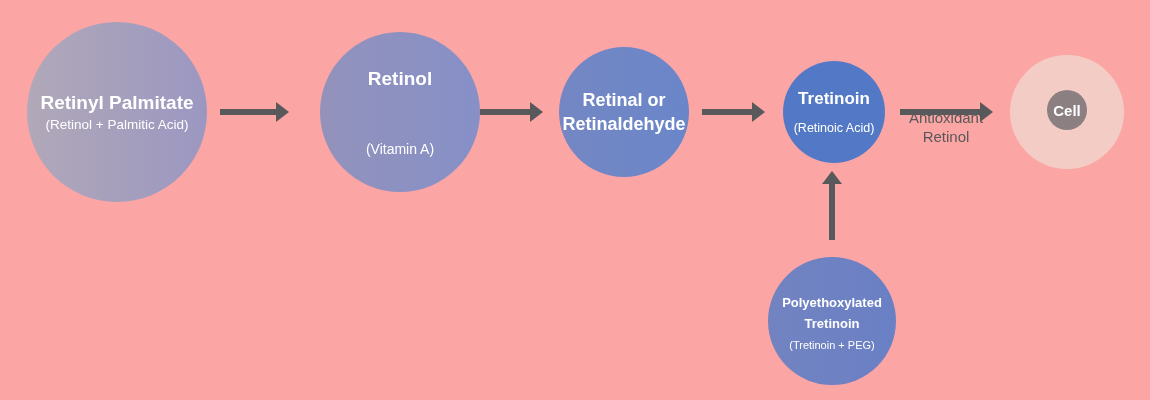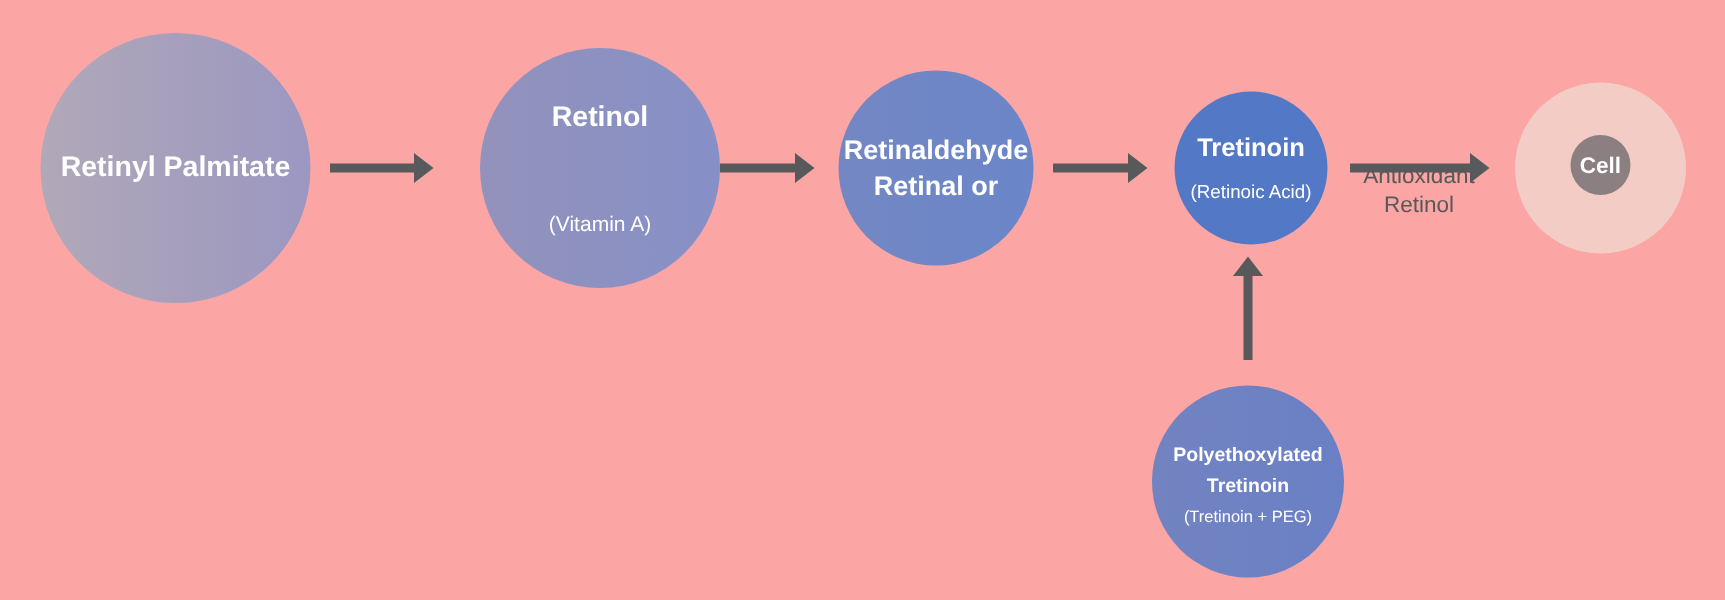--- a/index.html
+++ b/index.html
@@ -103,40 +103,41 @@
     color: #58585a;
   }
 </style>
 </head>
 <body>
 
 <div class="canvas" style="--ac: #58595b; background: #fca5a5;">
 
   <div class="node n-retinyl" style="--g1: #b1a8b8; --g2: #9b97c1;">
     <div class="title">Retinyl Palmitate</div>
+    <div class="subtitle">(Retinol + Palmitic Acid)</div>
   </div>
 
   <div class="arrow-h a1">
     <div class="shaft"></div>
     <div class="head"></div>
   </div>
 
   <div class="node n-retinol" style="--g1: #9392bb; --g2: #8690c7;">
     <div class="title">Retinol</div>
     <div class="subtitle">(Vitamin A)</div>
   </div>
 
   <div class="arrow-h a2">
     <div class="shaft"></div>
     <div class="head"></div>
   </div>
 
   <div class="node n-retinal" style="--g1: #7487c3; --g2: #6a86c9;">
+    <div class="title">Retinal or</div>
     <div class="title">Retinaldehyde</div>
-    <div class="title">Retinal or</div>
   </div>
 
   <div class="arrow-h a3">
     <div class="shaft"></div>
     <div class="head"></div>
   </div>
 
   <div class="node n-tretinoin" style="--g1: #5379c6; --g2: #5379c6;">
     <div class="title">Tretinoin</div>
     <div class="subtitle">(Retinoic Acid)</div>

